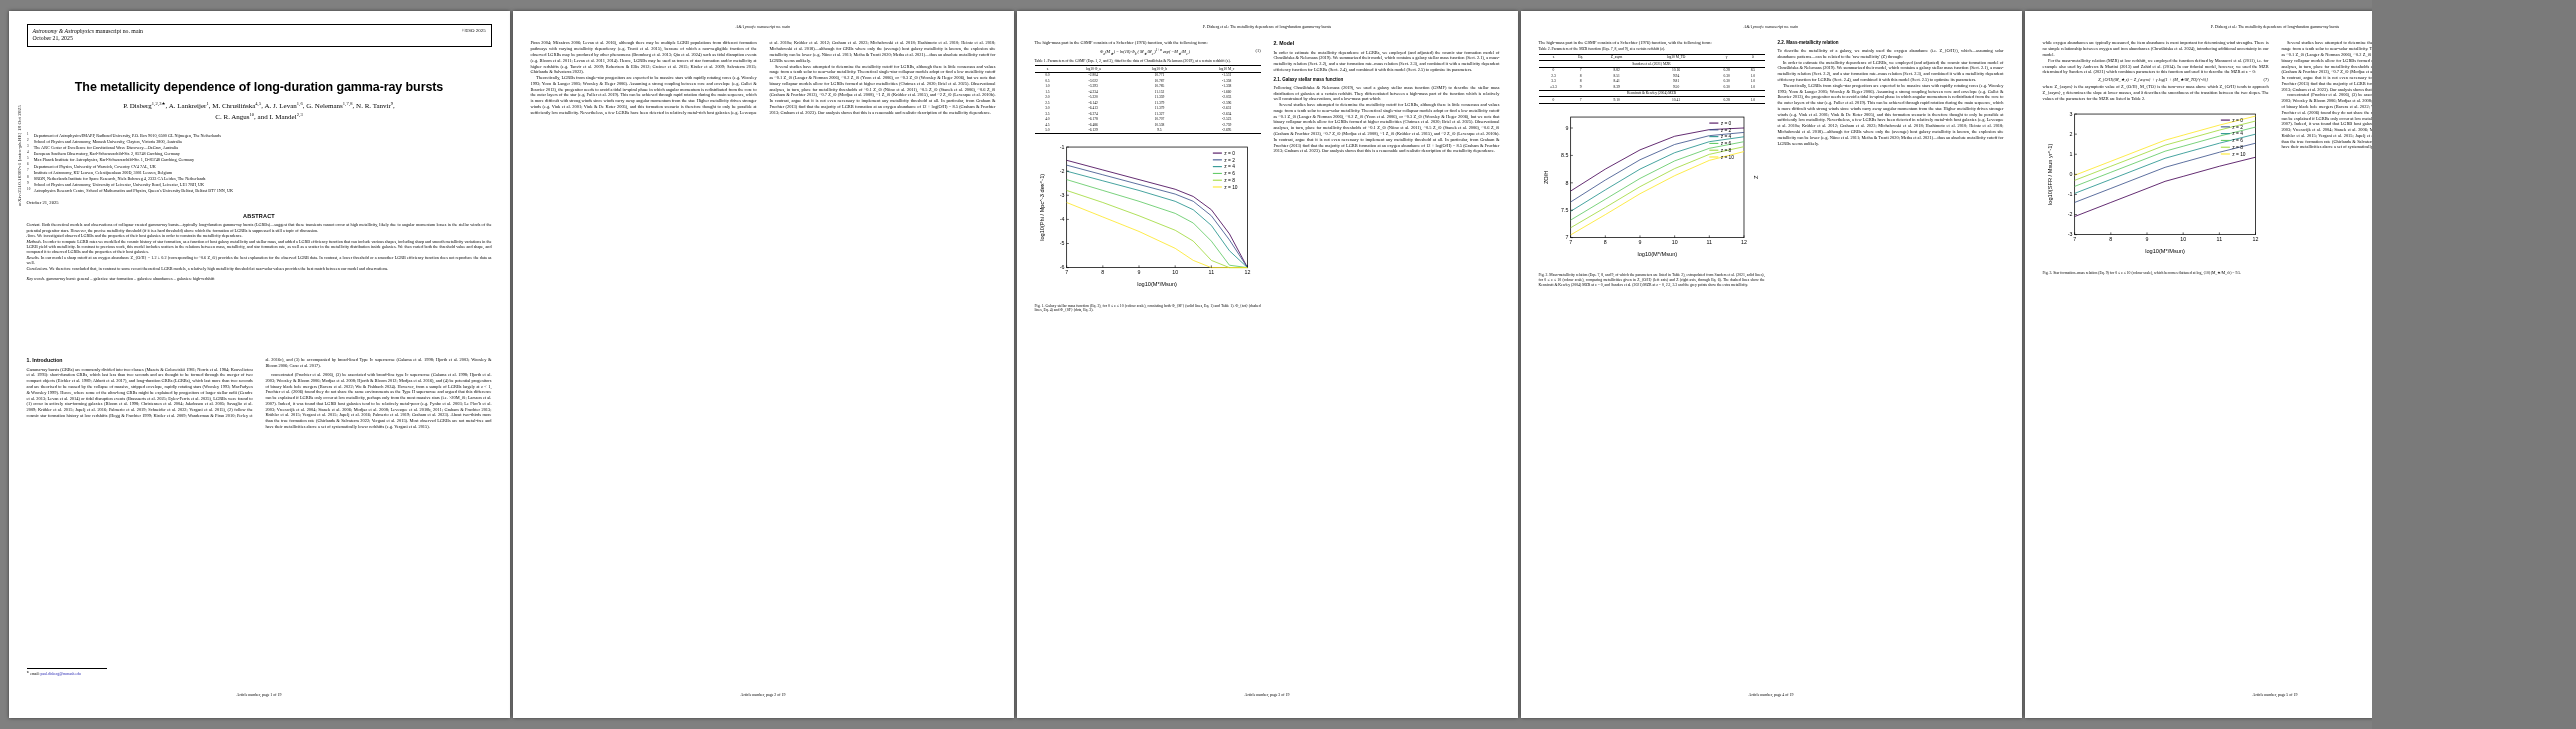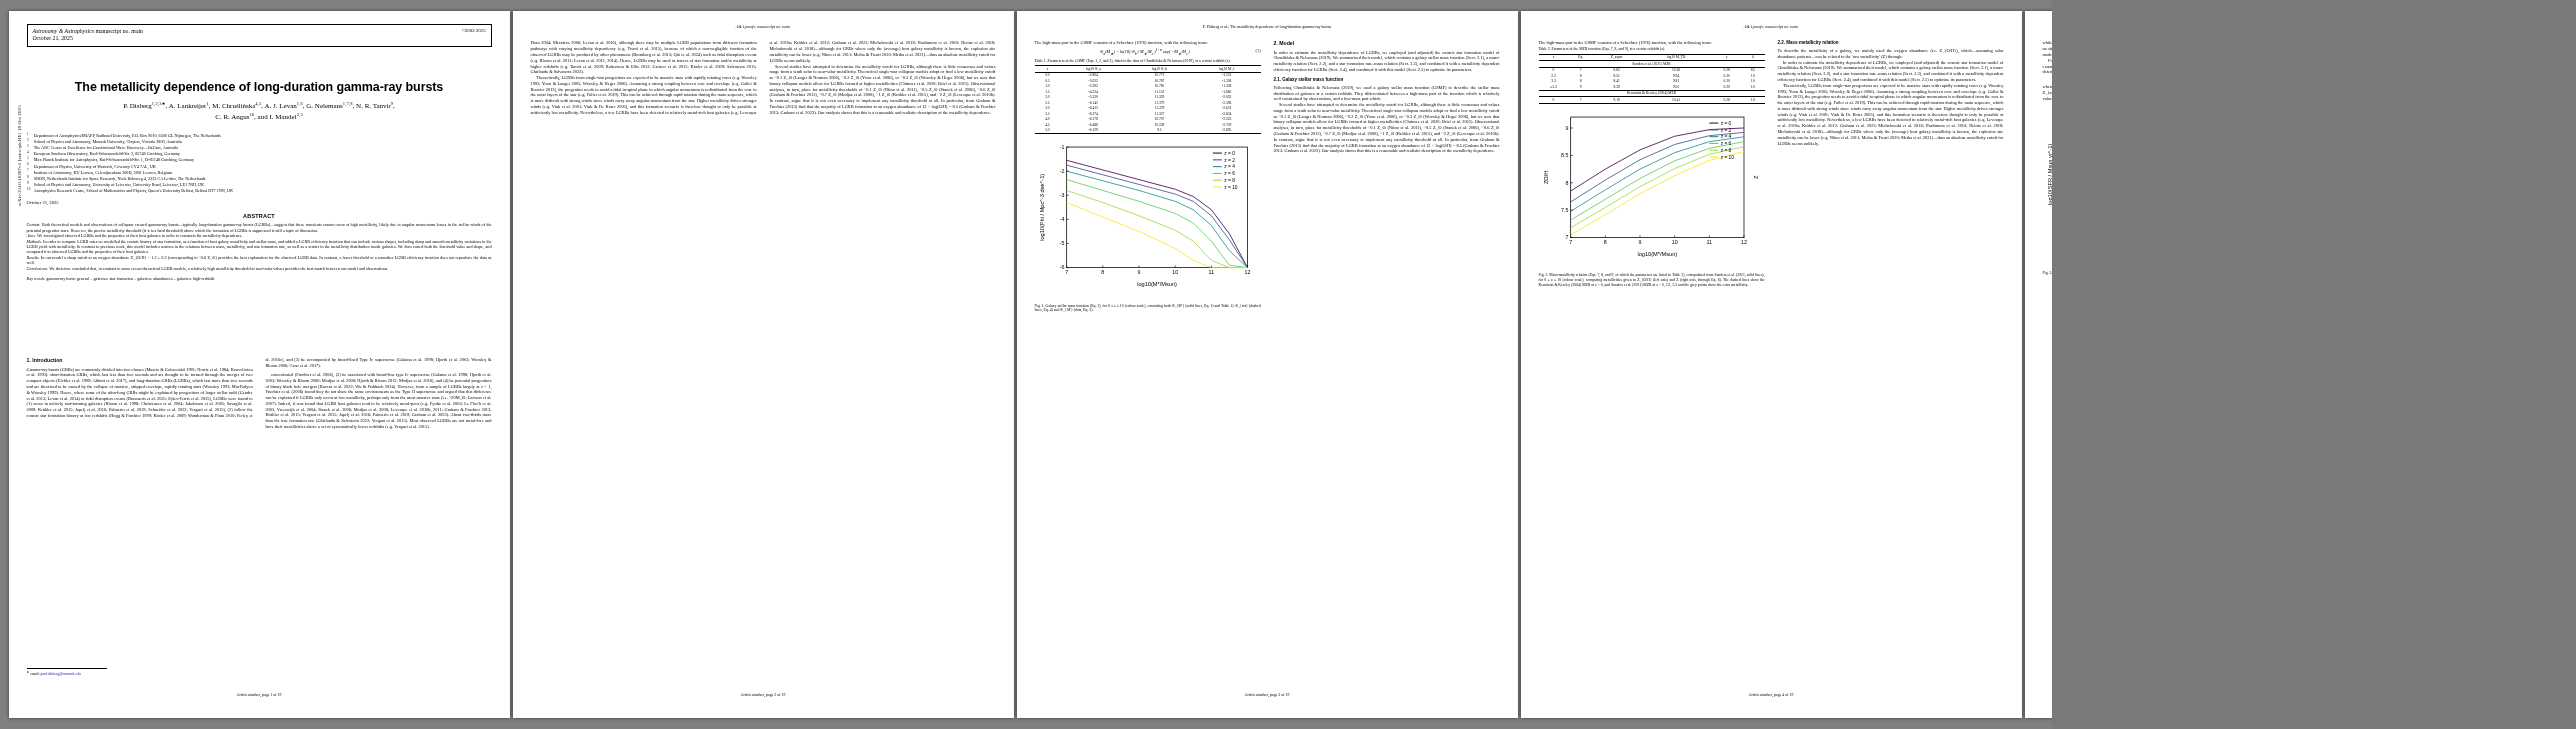--- a/index.html
+++ b/index.html
@@ -1,17 +1,17 @@
 <!DOCTYPE html>
 <html style="font-size:9.7px"><head>
 <meta charset="utf-8">
 <style>
   html,body{margin:0;padding:0;background:#7a7a7a;}
   body{width:2576px;height:729px;font-family:"Liberation Serif",serif;}
-  .viewer{width:2052px;height:729px;display:flex;align-items:flex-start;
+  .viewer{width:2372px;height:729px;display:flex;align-items:flex-start;
           justify-content:flex-start;gap:3px;padding:11px 8.5px 0 8.5px;box-sizing:border-box;
           background:#808080;overflow:hidden;}
   .page{background:#ffffff;width:501px;height:707px;position:relative;
         box-shadow:0 0 3.6px rgba(0,0,0,.55);box-sizing:border-box;
         padding:13.4px 18px 16px 18px;overflow:hidden;flex:0 0 auto;}
   .page-inner{position:relative;width:100%;height:100%;}
 
   
   .hdrbox{border:0.6px solid #000;padding:2.4px 4.9px 3px 4.9px;font-size:5.8px;line-height:1.28;
           width:100%;box-sizing:border-box;}

